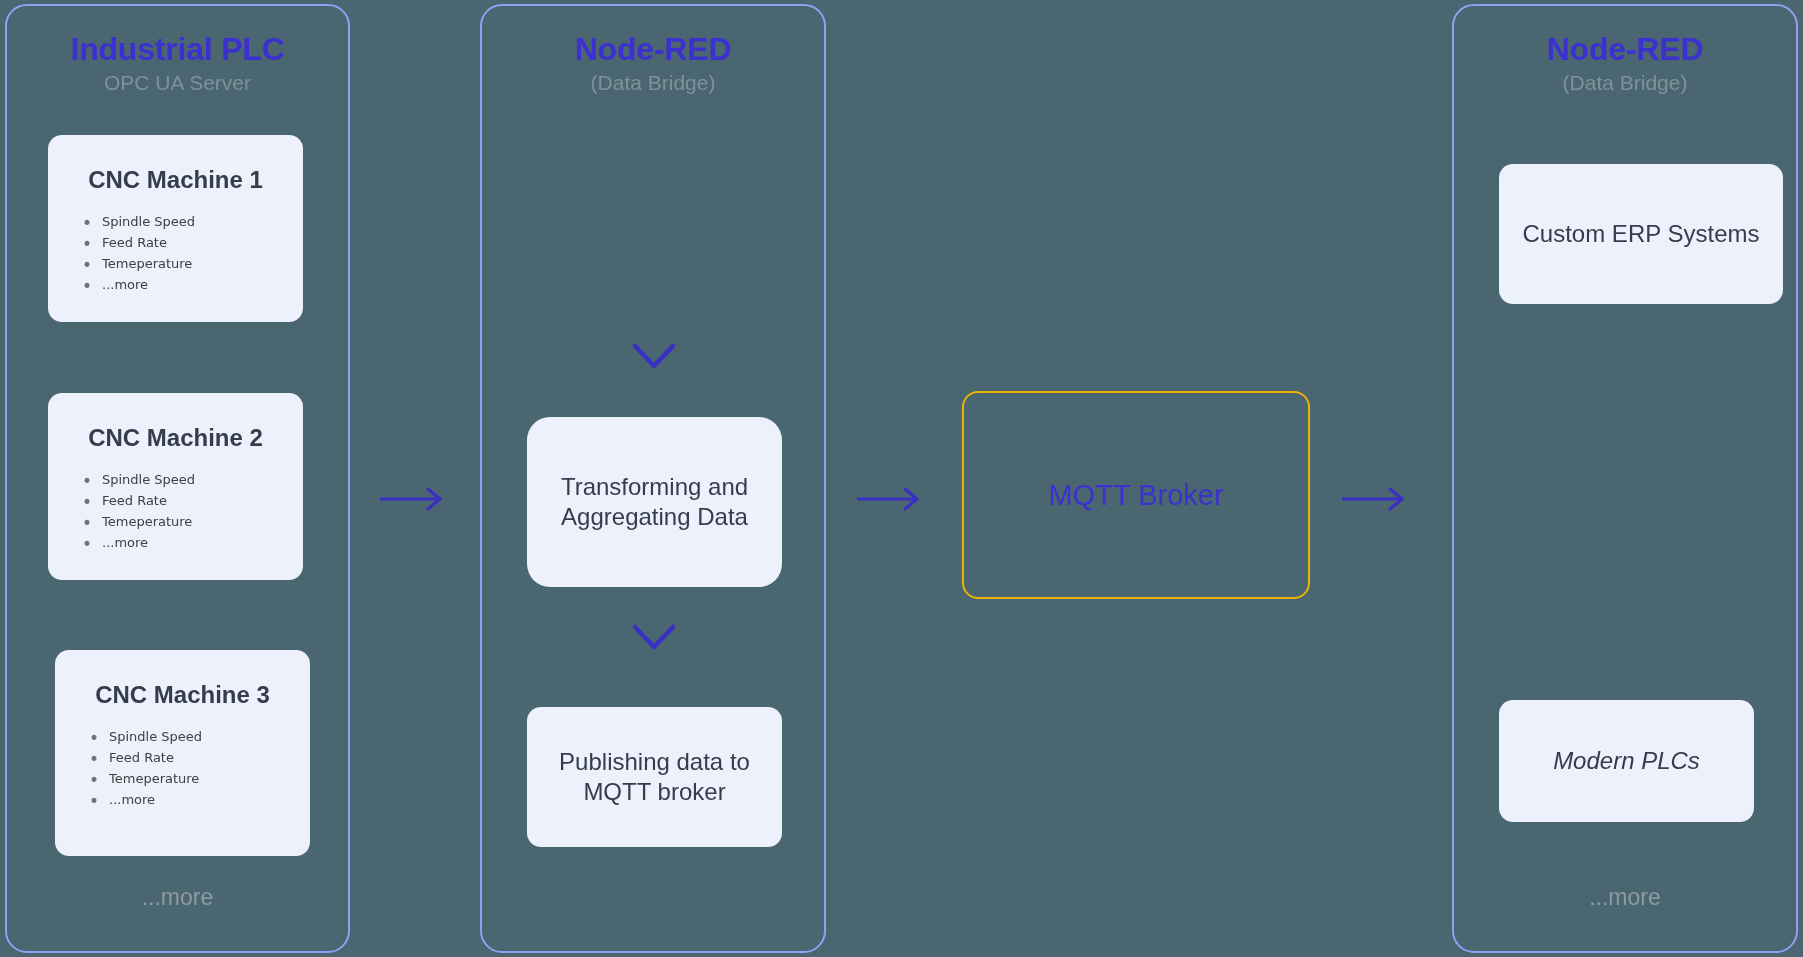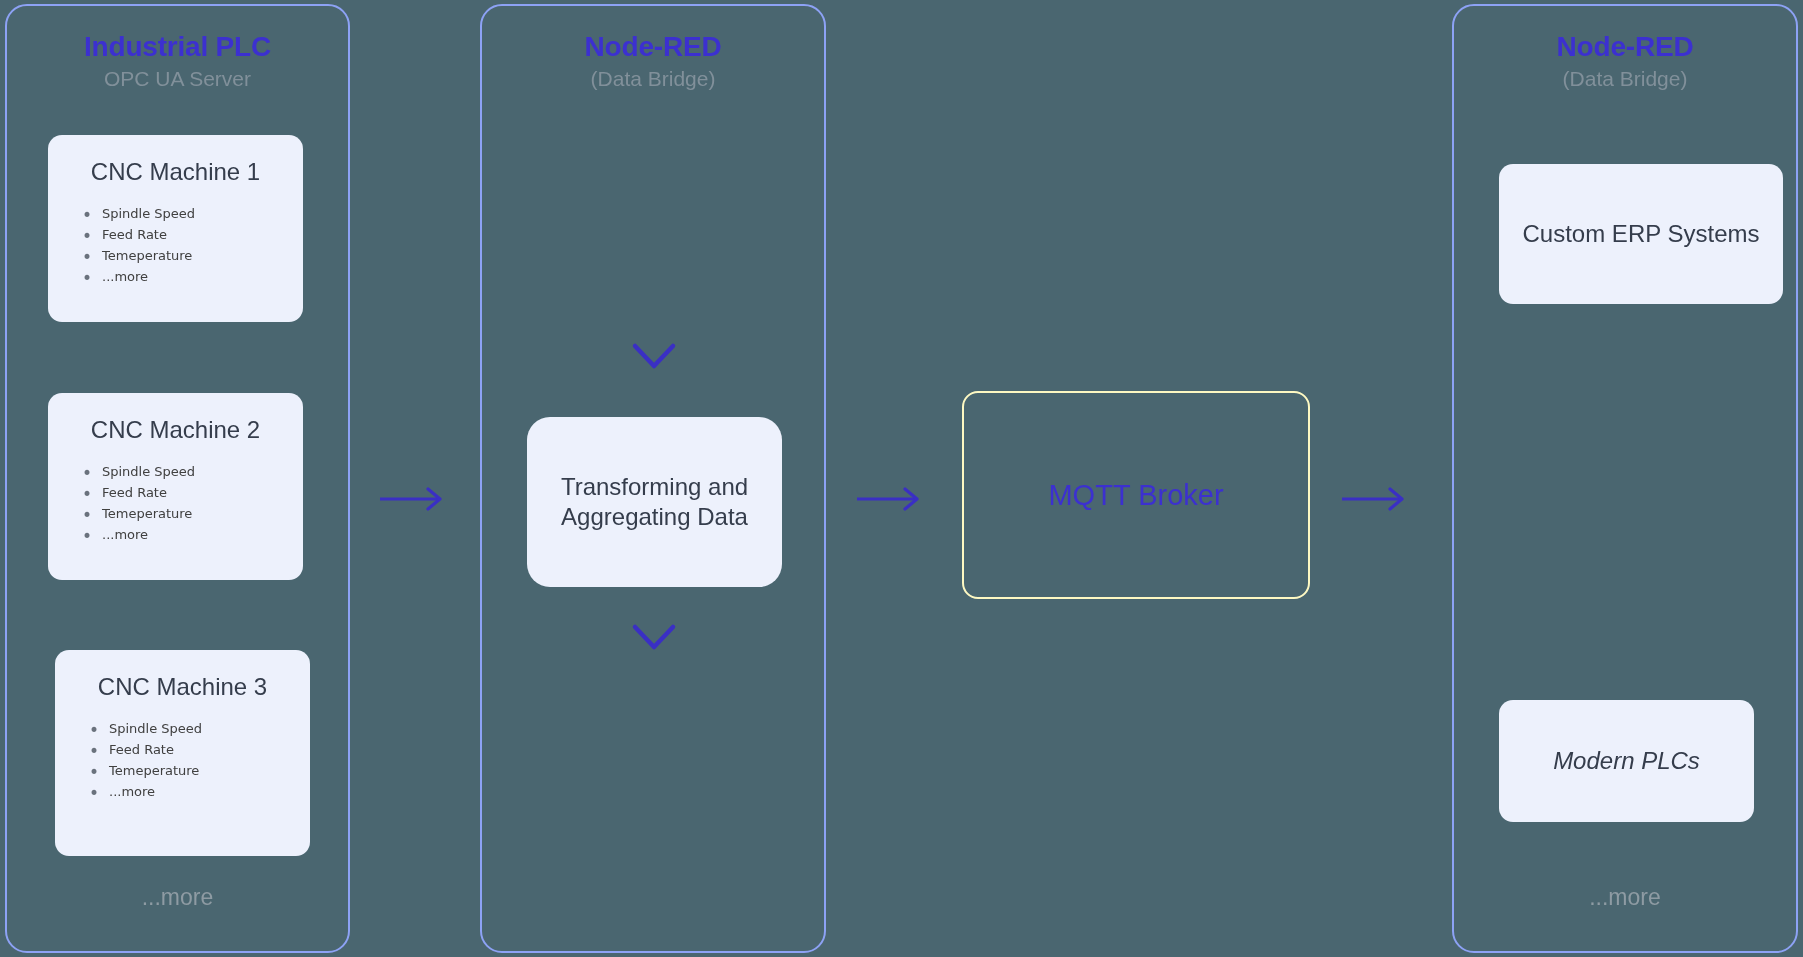--- a/index.html
+++ b/index.html
@@ -31,21 +31,21 @@
     flex-direction: column;
     align-items: center;
   }
   .panel-header {
     text-align: center;
     margin-top: 26px;
     line-height: 1.1;
     user-select: none;
   }
   .panel-title {
-    font-size: 28px;
+    font-size: 32px;
     font-weight: bold;
     color: #3c30d0;
     letter-spacing: -0.2px;
     white-space: nowrap;
   }
   .panel-subtitle {
     font-size: 21px;
     color: #81909a;
     margin-top: 4px;
     white-space: nowrap;
@@ -63,21 +63,22 @@
     font-size: 24px;
     color: #353d4c;
     line-height: 1.25;
   }
 
   
   .machine-card {
     padding: 22px 20px 18px 20px;
   }
   .machine-card .card-title {
-    margin: 0 0 16px 0;
+    margin: 8px 0 16px 0;
+    font-weight: bold;
   }
   .bullet-list {
     margin: 0;
     padding: 0 0 0 14px;
     list-style: none;
   }
   .bullet-list li {
     position: relative;
     font-size: 13px;
     color: #404040;
@@ -108,21 +109,21 @@
     text-align: center;
     font-size: 23px;
     color: #8e9ba3;
     user-select: none;
   }
 
   
   .broker-box {
     position: absolute;
     box-sizing: border-box;
-    border: 2px solid #fef9c3;
+    border: 2px solid #eab308;
     border-radius: 16px;
     background: transparent;
     display: flex;
     align-items: center;
     justify-content: center;
   }
   .broker-label {
     font-size: 29px;
     color: #3c30d0;
     white-space: nowrap;
@@ -200,20 +201,23 @@
   </svg>
 
   <div class="card flow-card" style="left:527px; top:417px; width:255px; height:170px;border-radius:23px;">
     <div class="card-title">Transforming and Aggregating Data</div>
   </div>
 
   <svg class="chevron-down" style="left:630px; top:621px;" width="48" height="34" viewBox="0 0 48 34">
     <polyline points="5,6 24,26 43,6" fill="none" stroke="#3a2fc4" stroke-width="4.5" stroke-linecap="round" stroke-linejoin="round"></polyline>
   </svg>
 
+  <div class="card flow-card" style="left:527px; top:707px; width:255px; height:140px;">
+    <div class="card-title">Publishing data to MQTT broker</div>
+  </div>
 
   <svg class="arrow-right" style="left:855px; top:486px;" width="74" height="26" viewBox="0 0 74 26">
     <line x1="2" y1="13" x2="60" y2="13" stroke="#3a2fc4" stroke-width="3.2"></line>
     <polyline points="50,3 62,13 50,23" fill="none" stroke="#3a2fc4" stroke-width="3.2" stroke-linecap="round" stroke-linejoin="round"></polyline>
   </svg>
 
   <div class="broker-box" style="left:962px; top:391px; width:348px; height:208px;">
     <span class="broker-label">MQTT Broker</span>
   </div>
 

